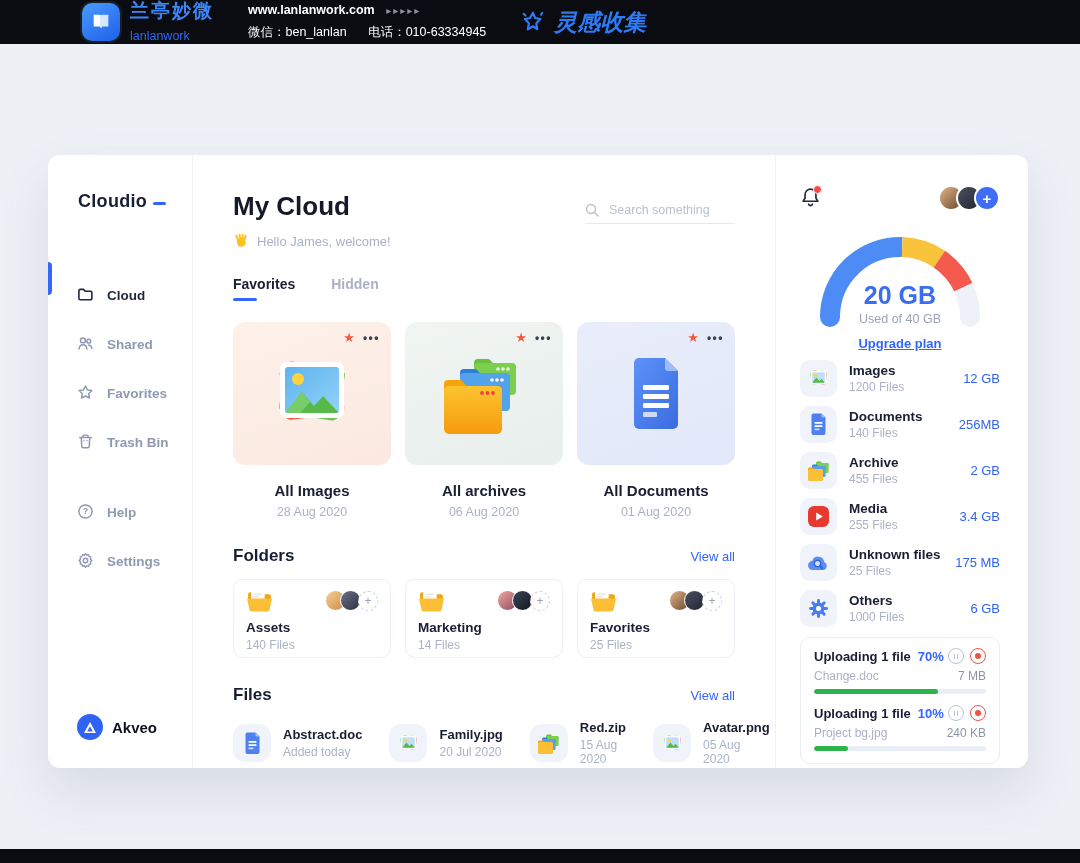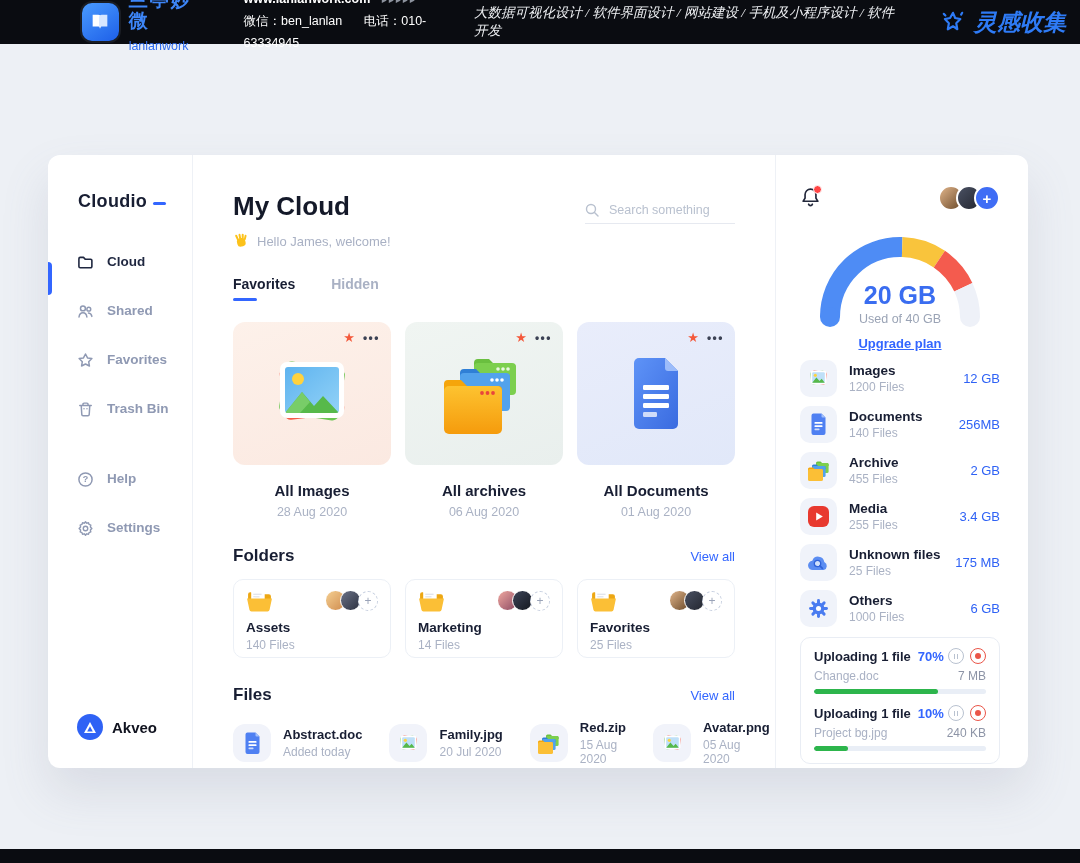--- a/index.html
+++ b/index.html
@@ -24,21 +24,21 @@
 
   
   .app{position:absolute;left:48px;top:155px;width:980px;height:613px;background:#fff;border-radius:12px;
        box-shadow:0 24px 48px rgba(110,120,140,.16);display:flex;overflow:hidden;}
 
   
   .sidebar{flex:0 0 145px;border-right:1px solid #eef1f6;position:relative;padding-top:36px;box-sizing:border-box;}
   .side-logo{padding-left:30px;font-size:18px;font-weight:800;color:#181e33;letter-spacing:.3px;}
   .dash{display:inline-block;width:13px;height:3px;background:#36f;border-radius:2px;margin-left:6px;vertical-align:2px;}
   .nav{margin-top:42px;}
-  .nav-item{position:relative;display:flex;align-items:flex-start;gap:13px;height:49px;padding-left:29px;
+  .nav-item{position:relative;display:flex;align-items:flex-end;gap:13px;height:49px;padding-left:29px;
             color:#8f99b3;font-size:13.5px;font-weight:600;cursor:pointer;}
   .nav-item.active{color:#1f2740;font-weight:700;}
   .nav-item.active::before{content:'';position:absolute;left:0;top:8px;width:4px;height:33px;background:#36f;border-radius:0 4px 4px 0;}
   .nav-gap{height:21px;}
   .side-brand{position:absolute;left:29px;bottom:28px;display:flex;align-items:center;gap:9px;font-weight:800;font-size:15px;color:#10131f;}
   .akveo-badge{width:26px;height:26px;border-radius:50%;background:#2f62f5;display:flex;align-items:center;justify-content:center;}
 
   
   .main{flex:1;min-width:0;padding:36px 40px 8px;box-sizing:border-box;}
   .main-head{display:flex;justify-content:space-between;}
@@ -147,21 +147,20 @@
   <div class="b-contact">
     <div class="b-line1">
       <span class="b-url">www.lanlanwork.com</span>
       <span class="b-arrows">▸▸▸▸▸</span>
     </div>
     <div class="b-line2">
       <span>微信：ben_lanlan</span>
       <span>电话：010-63334945</span>
     </div>
   </div>
-  <div class="b-services">大数据可视化设计 / 软件界面设计 / 网站建设 / 手机及小程序设计 / 软件开发</div>
   <div class="b-collect">
     <svg width="26" height="26" viewBox="0 0 24 24" fill="none" stroke="#2e7bf6" stroke-width="2" stroke-linejoin="round" stroke-linecap="round">
         <path d="M12 3.5l2 4.8 4.8 1-3.8 3.8 1 5.6-4-2.8-4.8 2.8 1-5.6-3.7-3.8 4.8-1z"></path>
         <line x1="3.5" y1="4.5" x2="5" y2="6"></line>
         <line x1="20.5" y1="3.5" x2="19.5" y2="5.2"></line>
       </svg>
     <span>灵感收集</span>
   </div>
 </div>
 

